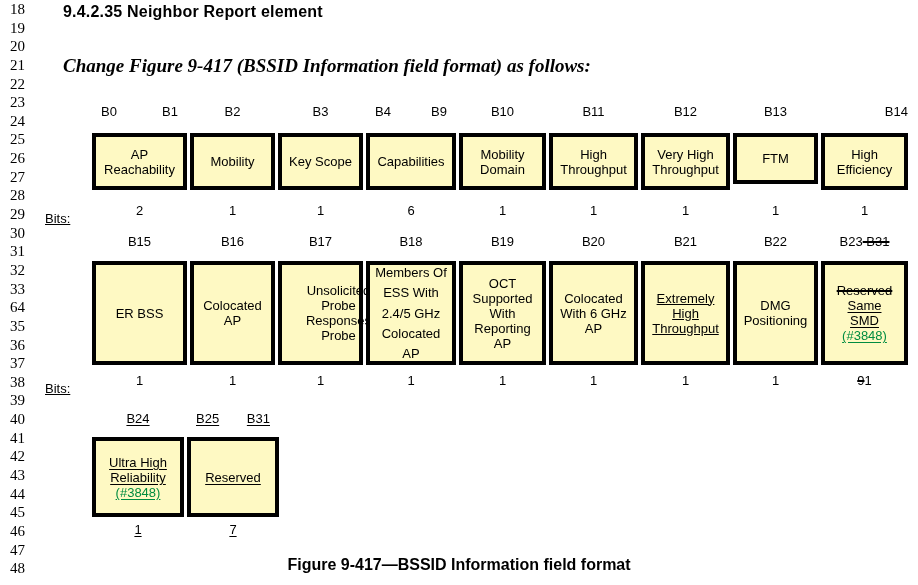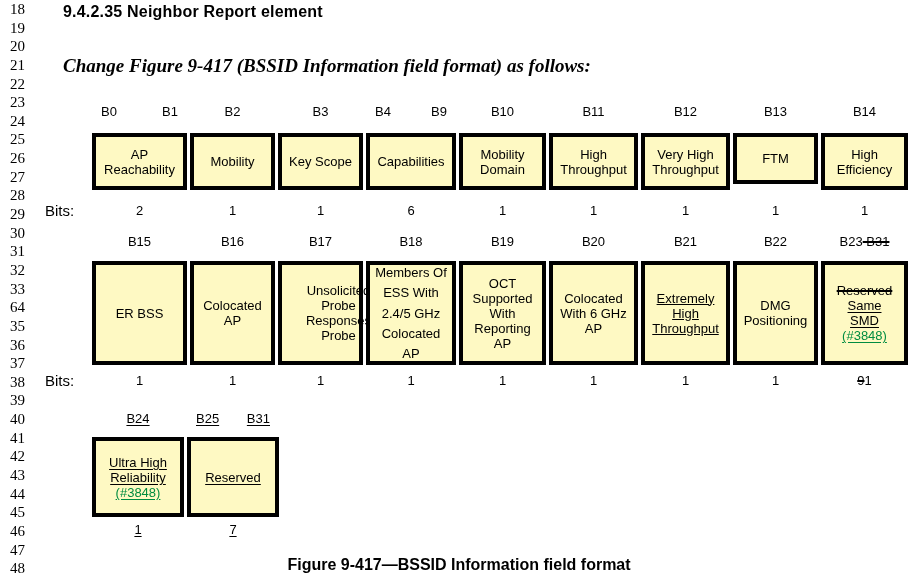--- a/index.html
+++ b/index.html
@@ -38,21 +38,21 @@
     display:flex; flex-direction:column; align-items:center; justify-content:center;
     font-size:13px; line-height:15px; text-align:center;
   }
   .box .cell-line { display:block; white-space:nowrap; }
   .bits-row { position:relative; display:flex; gap:3px; height:18px; }
   .bits-col {
     display:flex; align-items:flex-start; justify-content:center;
     font-size:13px; line-height:16px;
   }
   .bits-caption {
-    position:absolute; left:-47px; top:0; font-size:15px; line-height:16px;
+    position:absolute; left:-47px; top:8px; font-size:13px; line-height:16px;text-decoration:underline;
   }
   .caption {
     position:absolute; left:0; top:556px; width:918px; text-align:center;
     font-size:16px; font-weight:bold;
   }
   
   .strike { text-decoration:line-through; text-decoration-thickness:1.5px; }
   .underline { text-decoration:underline; text-underline-offset:2px; }
   .green { color:var(--ins-green,#008C40); text-decoration:underline; text-underline-offset:2px; }
 </style>
@@ -119,21 +119,21 @@
           </div>
           <div class="label-col" style="width: 89px;">
             <span>B11</span>
           </div>
           <div class="label-col" style="width: 89px;">
             <span>B12</span>
           </div>
           <div class="label-col" style="width: 85px;">
             <span>B13</span>
           </div>
-          <div class="label-col" style="width: 87px;">
+          <div class="label-col" style="width: 87px; justify-content: flex-end;">
             <span>B14</span>
           </div>
         </div>
         <div class="boxes-row">
           <div class="box" style="width: 95px; height: 57px;">
             <div class="cell-line"><span>AP</span></div>
             <div class="cell-line"><span>Reachability</span></div>
           </div>
           <div class="box" style="width: 85px; height: 57px;">
             <div class="cell-line"><span>Mobility</span></div>

